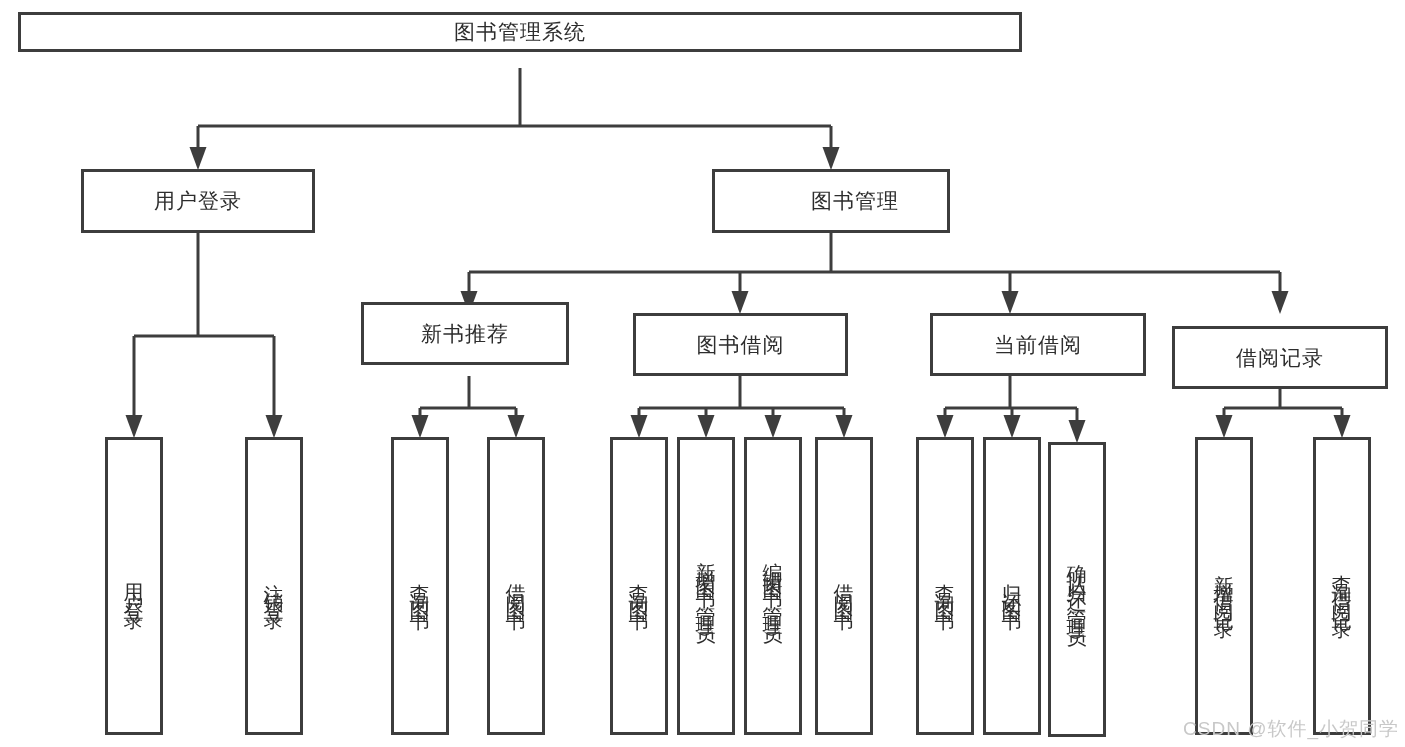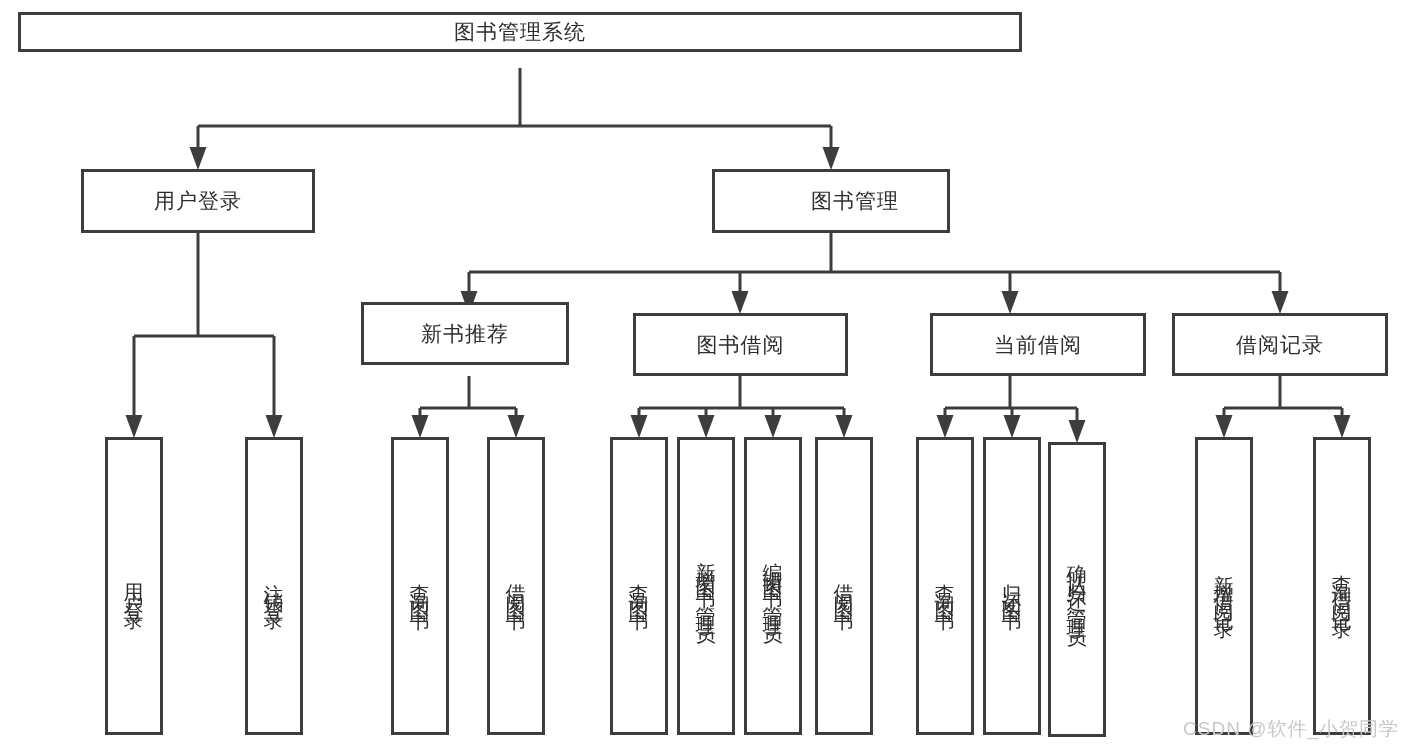--- a/index.html
+++ b/index.html
@@ -140,21 +140,21 @@
   </svg>
 
   <div class="node" style="left:18px; top:12px; width:1004px; height:40px;">图书管理系统</div>
 
   <div class="node" style="left:81px; top:169px; width:234px; height:64px;">用户登录</div>
   <div class="node" style="left:712px; top:169px; width:238px; height:64px;padding-left:48px;">图书管理</div>
 
   <div class="node" style="left:361px; top:302px; width:208px; height:63px;">新书推荐</div>
   <div class="node" style="left:633px; top:313px; width:215px; height:63px;text-align:center;">图书借阅</div>
   <div class="node" style="left:902px; top:313px; width:216px; height:63px;margin-left:28px;">当前借阅</div>
-  <div class="node" style="left:1172px; top:313px; width:216px; height:63px;">借阅记录</div>
+  <div class="node" style="left:1172px; top:326px; width:216px; height:63px;">借阅记录</div>
 
   <div class="vnode" style="left:105px;">
     <span>用户登录</span>
   </div>
   <div class="vnode" style="left:245px;">
     <span>注销登录</span>
   </div>
 
   <div class="vnode" style="left:391px;">
     <span>查询图书</span>

